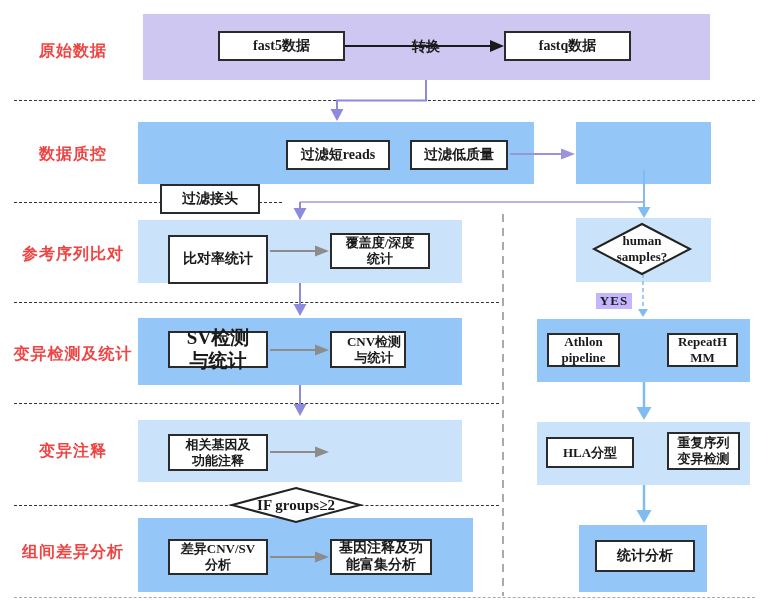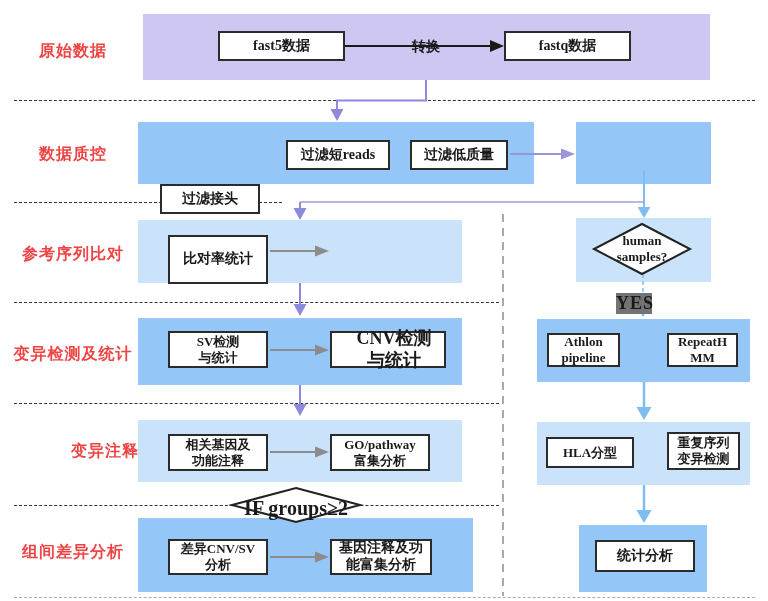--- a/index.html
+++ b/index.html
@@ -101,56 +101,56 @@
     <polygon points="644,523 636.5,510 651.5,510" fill="#7fbcf2"></polygon>
 
     <polygon points="642,224 690,249 642,274 594,249" fill="#ffffff" stroke="#222222" stroke-width="2"></polygon>
     <polygon points="296,488 360,505 296,522 232,505" fill="#ffffff" stroke="#222222" stroke-width="2"></polygon>
   </svg>
 
   <div class="stage-label" style="top:41px;">原始数据</div>
   <div class="stage-label" style="top:144px;">数据质控</div>
   <div class="stage-label" style="top:244px;">参考序列比对</div>
   <div class="stage-label" style="top:344px;">变异检测及统计</div>
-  <div class="stage-label" style="top:441px;text-align:right;">变异注释</div>
+  <div class="stage-label" style="top:441px;">变异注释</div>
   <div class="stage-label" style="top:542px;">组间差异分析</div>
 
   <div class="box" style="left:218px; top:31px;  width:127px; height:30px;">
       <span>fast5数据</span>
     </div>
   <div class="box" style="left:504px; top:31px;  width:127px; height:30px;">
       <span>fastq数据</span>
     </div>
   <div class="box" style="left:160px; top:140px; width:100px; height:30px;margin-top:44px;">
       <span>过滤接头</span>
     </div>
   <div class="box" style="left:286px; top:140px; width:104px; height:30px;">
       <span>过滤短reads</span>
     </div>
   <div class="box" style="left:410px; top:140px; width:98px;  height:30px;">
       <span>过滤低质量</span>
     </div>
   <div class="box" style="left:168px; top:235px; width:100px; height:49px;">
       <span>比对率统计</span>
     </div>
-  <div class="box" style="left:168px; top:331px; width:100px; height:37px; font-size:13px;">
+  <div class="box" style="left:330px; top:233px; width:100px; height:36px; font-size:13px;">
+    <span>覆盖度/深度</span>
+    <span>统计</span>
+  </div>
+  <div class="box" style="left:168px; top:331px; width:100px; height:37px; font-size:19px;">
     <span>SV检测</span>
     <span>与统计</span>
   </div>
-  <div class="box" style="left:330px; top:331px; width:116px; height:37px; font-size:18px;padding-left:12px;">
+  <div class="box" style="left:330px; top:331px; width:76px; height:37px; font-size:13px;padding-left:12px;">
     <span>CNV检测</span>
     <span>与统计</span>
   </div>
   <div class="box" style="left:168px; top:434px; width:100px; height:37px; font-size:13px;">
     <span>相关基因及</span>
     <span>功能注释</span>
-  </div>
-  <div class="box" style="left:330px; top:434px; width:100px; height:37px; font-size:13px;">
-    <span>GO/pathway</span>
-    <span>富集分析</span>
   </div>
   <div class="box" style="left:168px; top:539px; width:100px; height:36px; font-size:13px;">
     <span>差异CNV/SV</span>
     <span>分析</span>
   </div>
   <div class="box" style="left:330px; top:539px; width:102px; height:36px; font-size:14px;">
     <span>基因注释及功</span>
     <span>能富集分析</span>
   </div>
   <div class="box" style="left:547px; top:333px; width:73px; height:34px; font-size:13px;">
@@ -166,20 +166,20 @@
     </div>
   <div class="box" style="left:667px; top:432px; width:73px; height:38px; font-size:13px;">
     <span>重复序列</span>
     <span>变异检测</span>
   </div>
   <div class="box" style="left:595px; top:540px; width:100px; height:32px;">
       <span>统计分析</span>
     </div>
 
   <div class="float-label" style="left:404px; top:38px; width:44px; font-size:14px; font-family:'Liberation Sans',sans-serif;">转换</div>
-  <div class="float-label" style="left:616px; top:293px; width:36px; font-size:18px; background:#737373; letter-spacing:1px;">YES</div>
+  <div class="float-label" style="left:596px; top:293px; width:36px; font-size:13px; background:#c4b5fd; letter-spacing:1px;">YES</div>
   <div class="float-label" style="left:594px; top:233px; width:96px; font-size:13px; line-height:1.25;">
     <div>human</div>
     <div>samples?</div>
   </div>
-  <div class="float-label" style="left:240px; top:497px; width:112px; font-size:20px;">IF groups≥2</div>
+  <div class="float-label" style="left:240px; top:497px; width:112px; font-size:15px;">IF groups≥2</div>
 
 </div>
 
 </body></html>

